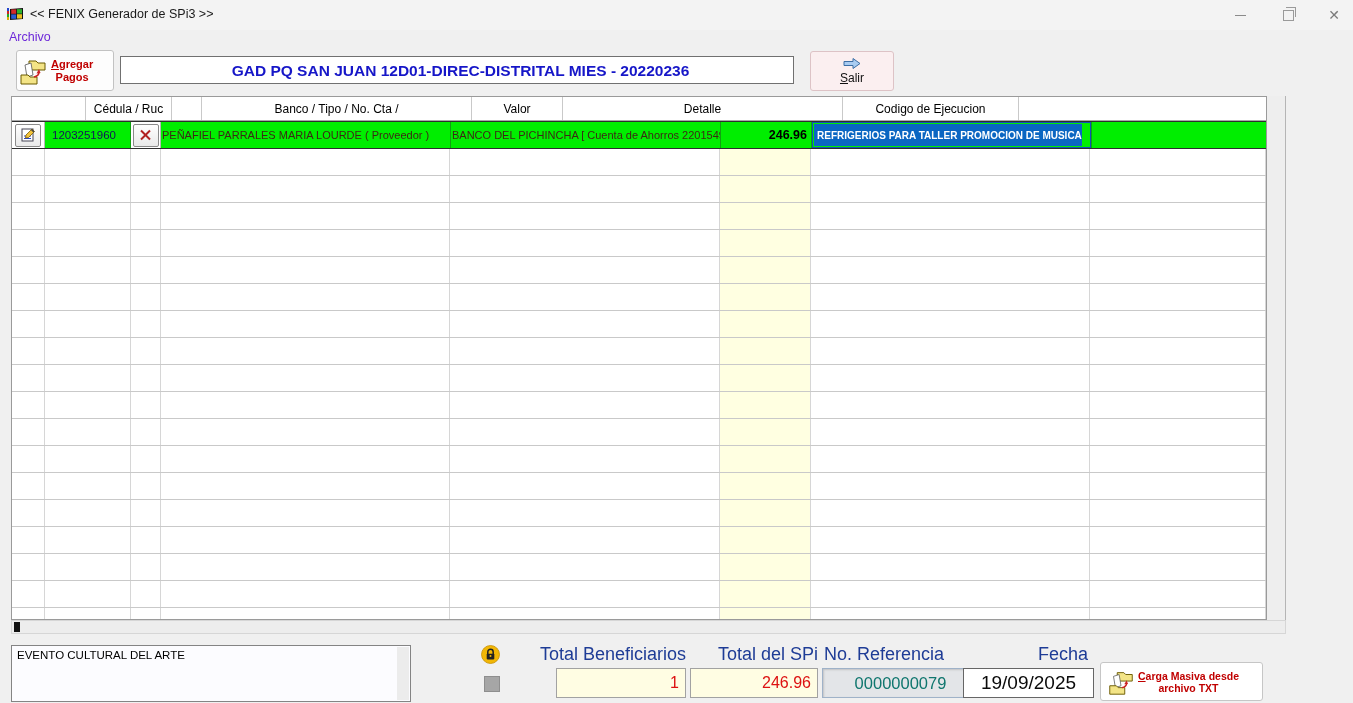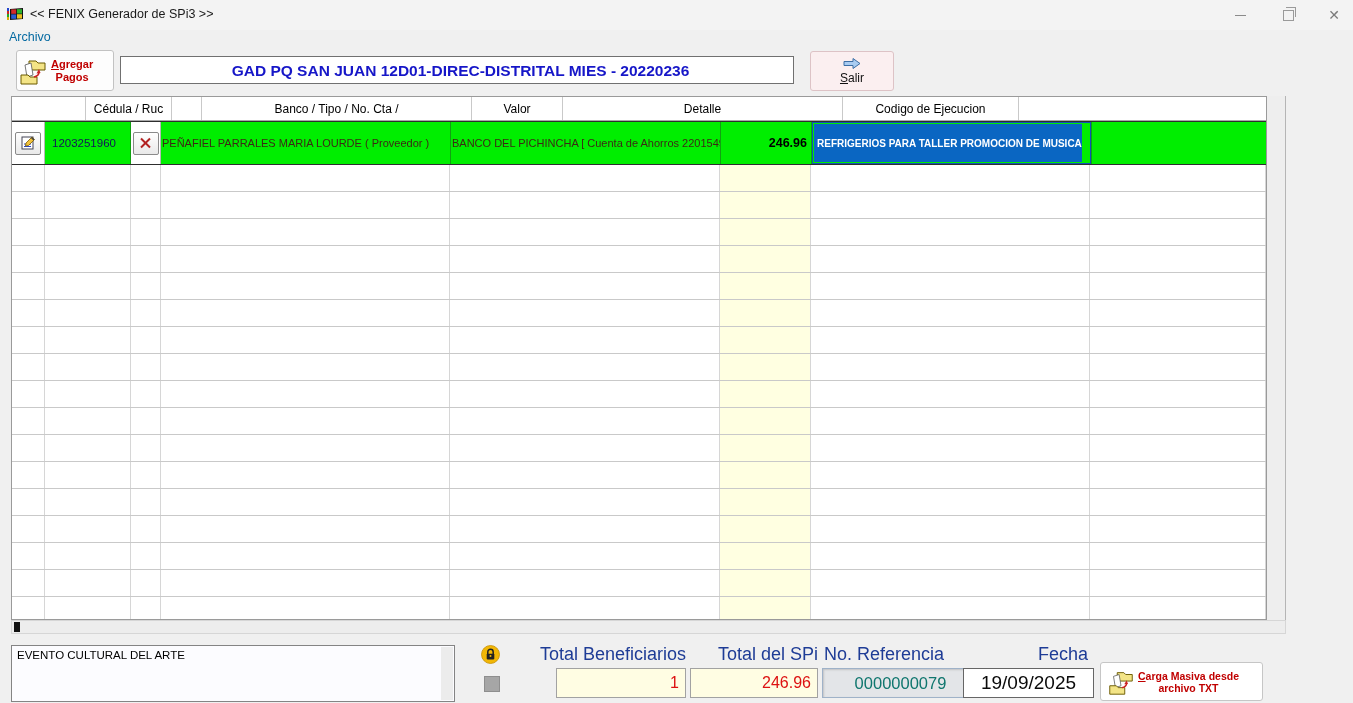--- a/index.html
+++ b/index.html
@@ -12,57 +12,57 @@
   .titlebar{position:absolute;left:0;top:0;width:1353px;height:30px;background:#f3f3f3;}
   .app-icon{position:absolute;left:7px;top:7px;width:17px;height:16px;}
   .title-text{position:absolute;left:30px;top:7px;font-size:12.5px;color:#1a1a1a;}
   .win-btn{position:absolute;top:0;width:44px;height:30px;display:flex;align-items:center;justify-content:center;color:#7a7a7a;}
   .btn-min{left:1218px;} .btn-max{left:1266px;} .btn-close{left:1312px;font-size:14px;}
   .min-glyph{width:11px;height:0;border-top:1.6px solid #8a8a8a;}
   .max-glyph{width:9px;height:9px;border:1.3px solid #9a9a9a;position:relative;background:#f3f3f3;}
   .max-glyph:before{content:"";position:absolute;left:2px;top:-4px;width:9px;height:9px;border:1.3px solid #9a9a9a;border-bottom:none;border-left:none;}
   
   .menubar{position:absolute;left:0;top:30px;width:1353px;height:17px;}
-  .menu-item{position:absolute;left:9px;top:0;font-size:12.5px;color:#0369a1;}
+  .menu-item{position:absolute;left:9px;top:0;font-size:12.5px;color:#6d28d9;}
   
   .btn-agregar{position:absolute;left:16px;top:50px;width:96px;height:39px;background:#fdfdfd;border:1px solid #c2c2c2;border-radius:3px;display:flex;align-items:center;}
   .btn-agregar .redlabel{margin-left:2px;}
   .redlabel{font-size:11px;font-weight:bold;color:#c00000;line-height:13px;text-align:center;}
   .redlabel .l1::first-letter{text-decoration:underline;}
   .entity-field{position:absolute;left:120px;top:56px;width:674px;height:28px;background:#fff;border:1px solid #707070;
     font-size:15.5px;font-weight:bold;color:#1616c8;line-height:27px;padding-left:7px;box-sizing:border-box;white-space:nowrap;overflow:hidden;text-align:center;}
   .btn-salir{position:absolute;left:810px;top:51px;width:82px;height:38px;background:#fbeff0;border:1px solid #ddc3c6;border-radius:3px;
     display:flex;flex-direction:column;align-items:center;justify-content:center;}
   .salir-label{font-size:12px;color:#111;margin-top:1px;}
   .salir-label::first-letter{text-decoration:underline;}
   
   .grid{position:absolute;left:11px;top:96px;width:1256px;height:524px;background:#fff;border:1px solid #9a9a9a;box-sizing:border-box;overflow:hidden;}
   .grow{display:flex;height:27px;border-bottom:1px solid #c9c9c9;box-sizing:border-box;background:#fff;}
   .ghead{height:24px;border-bottom:1px solid #a9a9a9;padding-left:41px;}
   .gc{height:100%;border-right:1px solid #d6d6d6;box-sizing:border-box;overflow:hidden;white-space:nowrap;}
   .ghead .gc{display:flex;align-items:center;justify-content:center;font-size:12px;color:#000;border-right:1px solid #c9c9c9;}
   .c0{width:33px;} .c1{width:86px;} .c2{width:30px;} .c3{width:290px;} .c4{width:270px;} .c5{width:91px;} .c6{width:280px;} .c7{width:176px;}
   .gbody .c5{background:#ffffe1;}
-  .row-data{background:#00ee00;border-top:1px solid #2e2e2e;border-bottom:1px solid #2e2e2e;height:44px;}
+  .row-data{background:#00ee00;border-top:1px solid #2e2e2e;border-bottom:1px solid #2e2e2e;height:28px;}
   .row-data .gc{display:flex;align-items:center;border-right:1px solid #12a012;}
   .row-data .c0,.row-data .c2{background:#fff;justify-content:center;border-right:1px solid #b9b9b9;}
   .row-data .c5{background:#00ee00;}
   .mini-btn{width:24px;height:21px;background:linear-gradient(#ffffff,#e9e9e9);border:1px solid #8a8a8a;border-radius:2px;display:flex;align-items:center;justify-content:center;}
   .cell-cedula{font-size:11.5px;color:#14145a;padding-left:7px;}
   .cell-nombre,.cell-banco{font-size:11px;color:#3c2a14;padding-left:1px;}
   .cell-valor{font-size:12.5px;font-weight:bold;color:#000;justify-content:flex-end !important;padding-right:4px;}
   .cell-detalle{position:relative;box-shadow:inset 0 0 0 1px #1152b8;}
   .det-sel{position:absolute;left:2px;top:2px;bottom:2px;right:9px;background:#0a66c2;color:#fff;
     font-size:10px;font-weight:bold;display:flex;align-items:center;padding-left:3px;white-space:nowrap;overflow:hidden;}
   .cell-codigo{font-size:9px;color:#4f6a1f;padding-left:4px;}
   .vscroll-gutter{position:absolute;left:1267px;top:96px;width:19px;height:538px;background:#eeeeee;border-right:1px solid #b5b5b5;box-sizing:border-box;}
   .hscroll{position:absolute;left:11px;top:620px;width:1275px;height:14px;background:#ededed;border:1px solid #d6d6d6;box-sizing:border-box;}
   .hthumb{position:absolute;left:2px;top:1px;width:6px;height:10px;background:#111;}
   
-  .notes{position:absolute;left:11px;top:645px;width:444px;height:57px;background:#fcfcff;border:1px solid #848484;box-sizing:border-box;
+  .notes{position:absolute;left:11px;top:645px;width:400px;height:57px;background:#fcfcff;border:1px solid #848484;box-sizing:border-box;
     font-size:11.5px;color:#000;padding:3px 5px;}
   .notes-scroll{position:absolute;right:1px;top:1px;bottom:1px;width:12px;background:#ececec;}
   .lock-icon{position:absolute;left:481px;top:645px;width:19px;height:19px;}
   .gray-square{position:absolute;left:484px;top:676px;width:14px;height:14px;background:#a6a6a6;border:1px solid #8e8e8e;}
   .flabel{position:absolute;top:644px;height:22px;font-size:18px;color:#1e3c96;white-space:nowrap;}
   .lb-benef{left:516px;width:170px;text-align:right;}
   .lb-spi{left:688px;width:130px;text-align:right;}
   .lb-ref{left:824px;width:150px;text-align:left;}
   .lb-fecha{left:1008px;width:110px;text-align:center;}
   .ffield{position:absolute;top:668px;height:30px;box-sizing:border-box;line-height:28px;}

